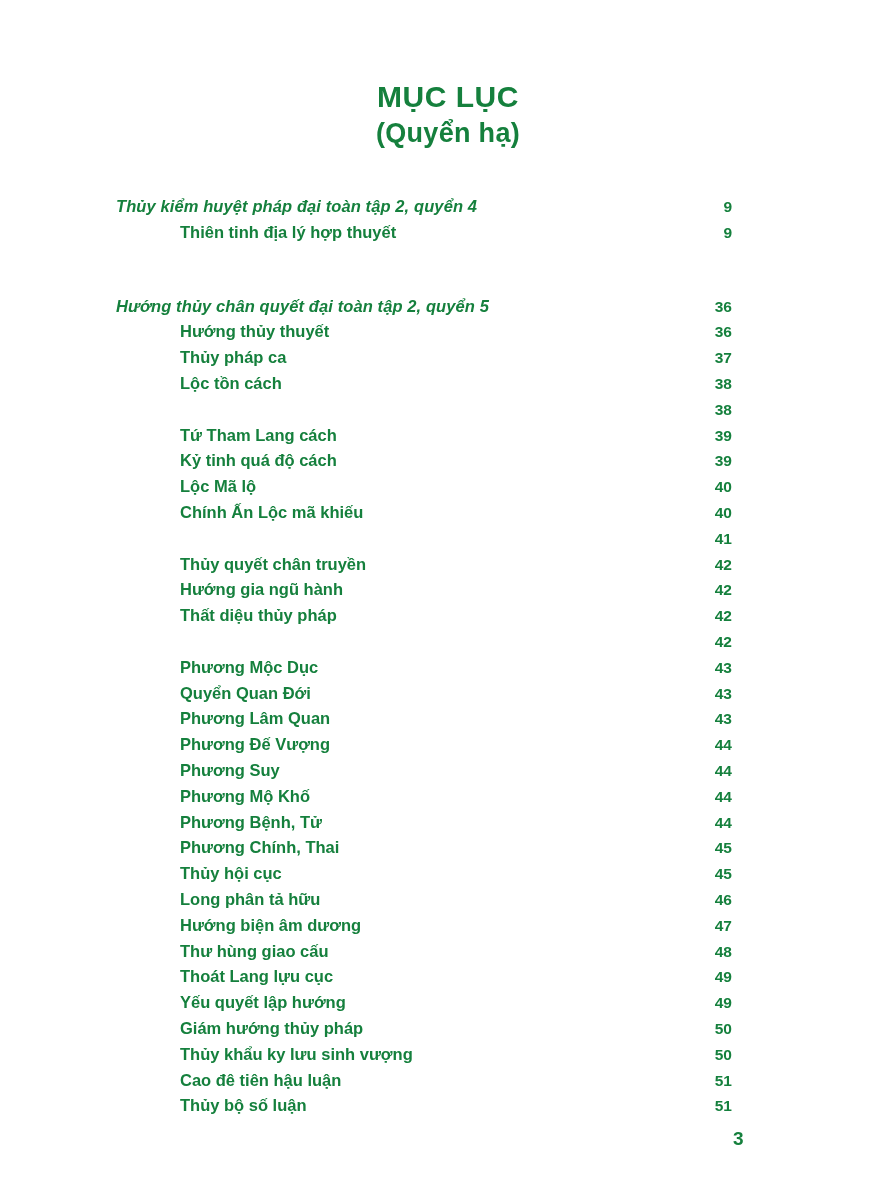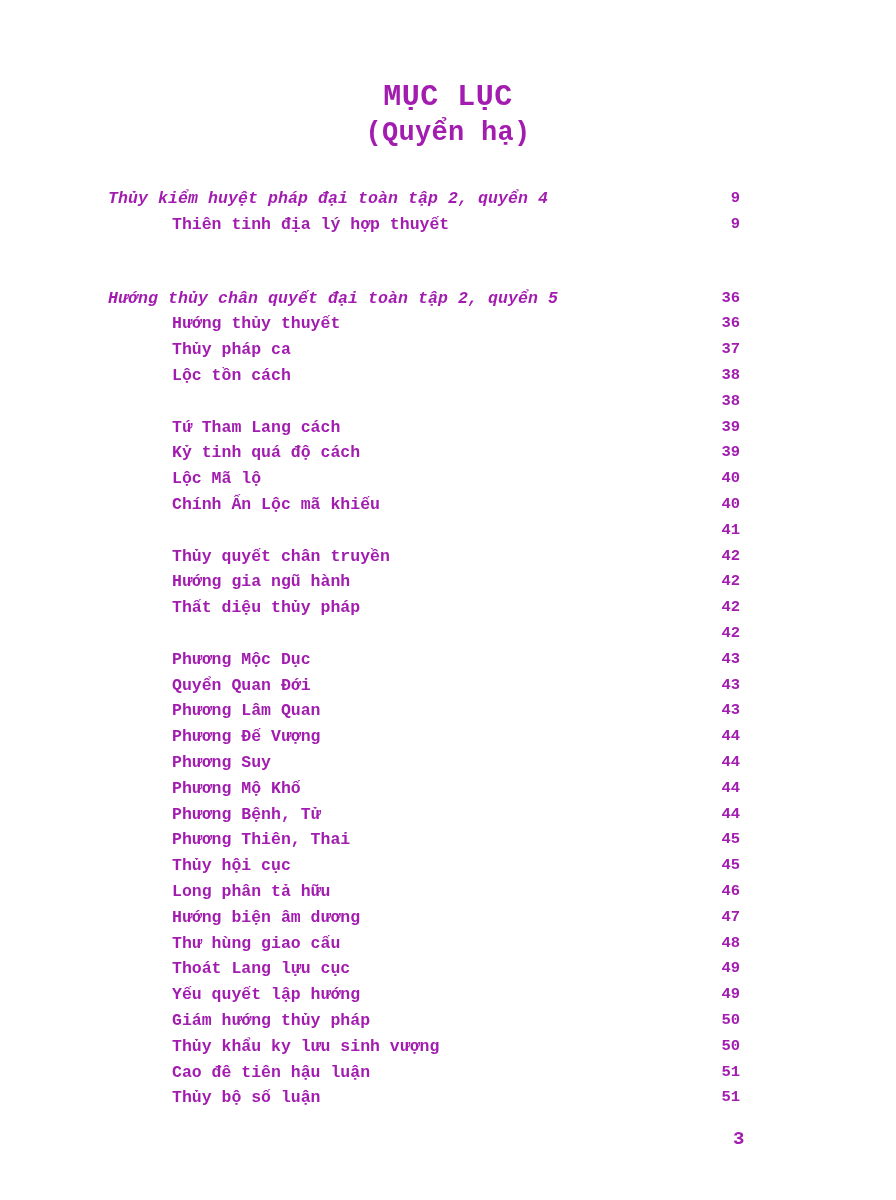--- a/index.html
+++ b/index.html
@@ -6,22 +6,22 @@
     margin: 0;
     padding: 0;
     background: #ffffff;
   }
   .page {
     position: relative;
     width: 867px;
     height: 1200px;
     background: #ffffff;
     overflow: hidden;
-    font-family: Liberation Mono, monospace;
-    color: #a21caf;
+    font-family: Liberation Sans, sans-serif;
+    color: #15803d;
     -webkit-font-smoothing: none;
   }
 
   
   .title-block {
     position: absolute;
     left: 0;
     top: 82px;
     width: 896px;
     text-align: center;
@@ -43,21 +43,21 @@
   }
 
   
   .toc {
     position: absolute;
     left: 100px;
     top: 178px;
     width: 648px;
   }
   .toc-section {
-    margin: 8px;
+    margin: 16px;
     padding: 0;
   }
   .toc-section + .toc-section {
     margin-top: 48px;
   }
   .toc-row {
     position: relative;
     height: 25.8px;
     line-height: 25.8px;
     white-space: nowrap;
@@ -137,21 +137,21 @@
         <div class="toc-row row-entry"><span class="label">Hướng gia ngũ hành</span><span class="pageno">42</span></div>
         <div class="toc-row row-entry"><span class="label">Thất diệu thủy pháp</span><span class="pageno">42</span></div>
         <div class="toc-row row-entry"><span class="pageno">42</span></div>
         <div class="toc-row row-entry"><span class="label">Phương Mộc Dục</span><span class="pageno">43</span></div>
         <div class="toc-row row-entry"><span class="label">Quyển Quan Đới</span><span class="pageno">43</span></div>
         <div class="toc-row row-entry"><span class="label">Phương Lâm Quan</span><span class="pageno">43</span></div>
         <div class="toc-row row-entry"><span class="label">Phương Đế Vượng</span><span class="pageno">44</span></div>
         <div class="toc-row row-entry"><span class="label">Phương Suy</span><span class="pageno">44</span></div>
         <div class="toc-row row-entry"><span class="label">Phương Mộ Khố</span><span class="pageno">44</span></div>
         <div class="toc-row row-entry"><span class="label">Phương Bệnh, Tử</span><span class="pageno">44</span></div>
-        <div class="toc-row row-entry"><span class="label">Phương Thiên, Thai</span><span class="pageno">45</span></div>
+        <div class="toc-row row-entry"><span class="label">Phương Chính, Thai</span><span class="pageno">45</span></div>
         <div class="toc-row row-entry"><span class="label">Thủy hội cục</span><span class="pageno">45</span></div>
         <div class="toc-row row-entry"><span class="label">Long phân tả hữu</span><span class="pageno">46</span></div>
         <div class="toc-row row-entry"><span class="label">Hướng biện âm dương</span><span class="pageno">47</span></div>
         <div class="toc-row row-entry"><span class="label">Thư hùng giao cấu</span><span class="pageno">48</span></div>
         <div class="toc-row row-entry"><span class="label">Thoát Lang lựu cục</span><span class="pageno">49</span></div>
         <div class="toc-row row-entry"><span class="label">Yếu quyết lập hướng</span><span class="pageno">49</span></div>
         <div class="toc-row row-entry"><span class="label">Giám hướng thủy pháp</span><span class="pageno">50</span></div>
         <div class="toc-row row-entry"><span class="label">Thủy khẩu ky lưu sinh vượng</span><span class="pageno">50</span></div>
         <div class="toc-row row-entry"><span class="label">Cao đê tiên hậu luận</span><span class="pageno">51</span></div>
         <div class="toc-row row-entry"><span class="label">Thủy bộ số luận</span><span class="pageno">51</span></div>

